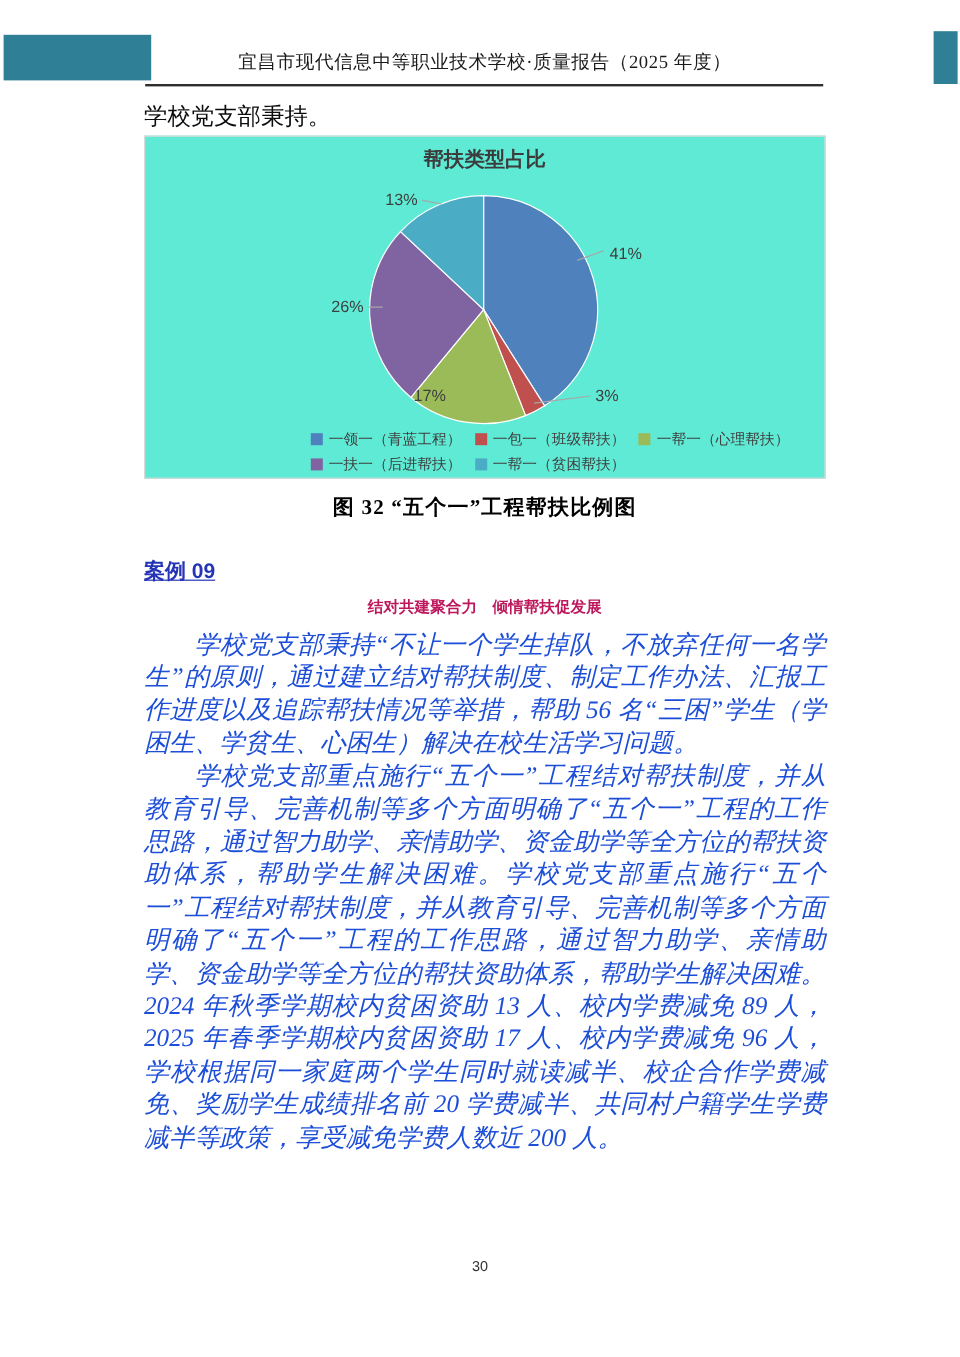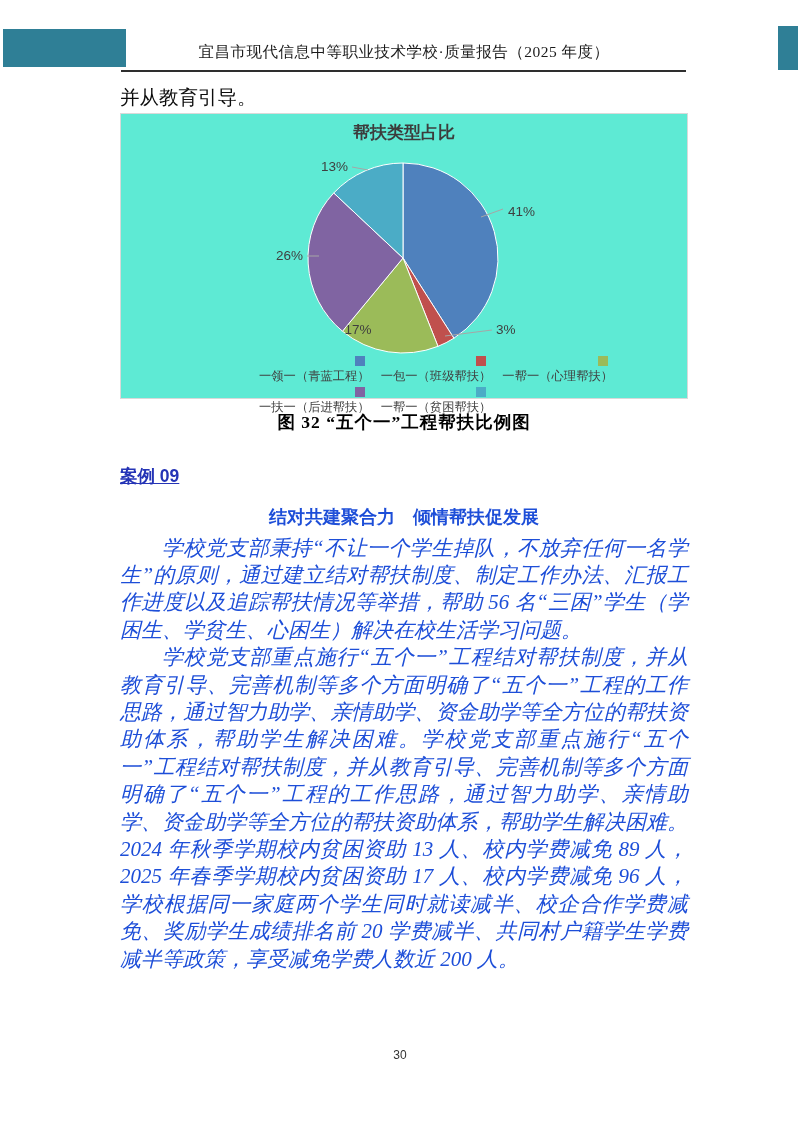--- a/index.html
+++ b/index.html
@@ -21,48 +21,48 @@
   .indent{text-indent:2em;}
   .chart-box{
     box-sizing:border-box;width:568px;height:286px;border:1px solid #d9d9d9;
     background:#5eead4;padding-top:8px;margin-top:0;
     font-family:"Liberation Sans","DejaVu Sans",sans-serif;
   }
   .chart-title{text-align:center;font-size:17px;font-weight:bold;color:#3c3c3c;line-height:22px;}
   .pie-svg{display:block;width:558px;height:212px;margin:0 auto;}
   .legend{padding-left:138px;color:#3f3f3f;font-size:12.3px;}
   .legend-row{display:flex;align-items:center;gap:11px;line-height:21px;white-space:nowrap;}
-  .legend-item{display:inline-flex;align-items:flex-end;flex-direction:column;}
+  .legend-item{display:inline-flex;align-items:center;}
   .legend-swatch{display:inline-block;width:10px;height:10px;margin-right:5px;flex:none;}
   .caption{
     margin-top:9px;text-align:center;font-weight:bold;font-size:17.5px;
     line-height:28px;color:#000;letter-spacing:1px;
   }
   .case-label{margin-top:28px;font-weight:bold;font-size:17.5px;line-height:24px;color:#2534B6;
     font-family:"Liberation Sans","DejaVu Sans",sans-serif;text-decoration:underline;}
-  .case-heading{margin-top:16px;text-align:center;font-weight:bold;font-size:18px;line-height:26px;color:#1d4ed8;}
+  .case-heading{margin-top:5px;text-align:center;font-weight:bold;font-size:13px;line-height:26px;color:#be185d;}
   .case-p{font-size:21px;line-height:27.4px;color:#1d4ed8;font-style:italic;}
   .case-p.first{margin-top:5px;}
   .page-number{
     position:absolute;left:0;top:1048px;width:800px;text-align:center;
     font-size:12px;color:#333;font-family:"Liberation Sans","DejaVu Sans",sans-serif;
   }
 </style>
 </head>
 <body>
 
 <div class="page">
   <div class="corner corner-left"></div>
   <div class="corner corner-right"></div>
 
   <div class="header-title">宜昌市现代信息中等职业技术学校·质量报告（2025 年度）</div>
   <div class="header-rule"></div>
 
   <div class="content">
-    <p class="intro-p">并从教育引导。</p>
+    <p class="intro-p">学校党支部秉持。</p>
 
     <div class="chart-box">
       <div class="chart-title">帮扶类型占比</div>
       <svg class="pie-svg" viewBox="0 0 558 212">
           <path d="M 278 114 L 278.00 19.00 A 95 95 0 0 1 328.90 194.21 Z" fill="#4F81BD" stroke="#ffffff" stroke-width="1"></path>
           <polyline points="356,73 378,65" fill="none" stroke="#a6a6a6" stroke-width="1"></polyline>
           <text x="383" y="72" text-anchor="start" fill="#3f3f3f" font-size="13.5" font-family="&quot;Liberation Sans&quot;,&quot;DejaVu Sans&quot;,sans-serif">41%</text>
           <path d="M 278 114 L 328.90 194.21 A 95 95 0 0 1 312.97 202.33 Z" fill="#C0504D" stroke="#ffffff" stroke-width="1"></path>
           <polyline points="320,192 367,186" fill="none" stroke="#a6a6a6" stroke-width="1"></polyline>
           <text x="371" y="190" text-anchor="start" fill="#3f3f3f" font-size="13.5" font-family="&quot;Liberation Sans&quot;,&quot;DejaVu Sans&quot;,sans-serif">3%</text>

